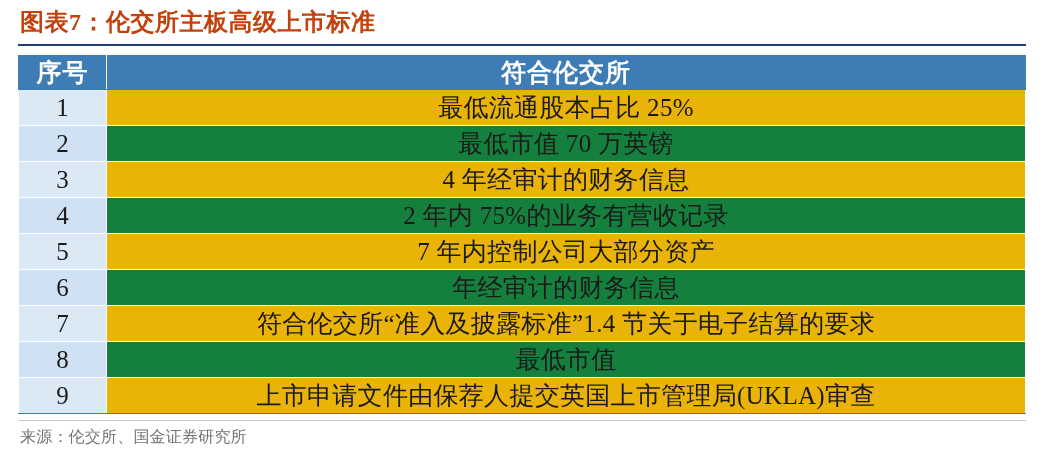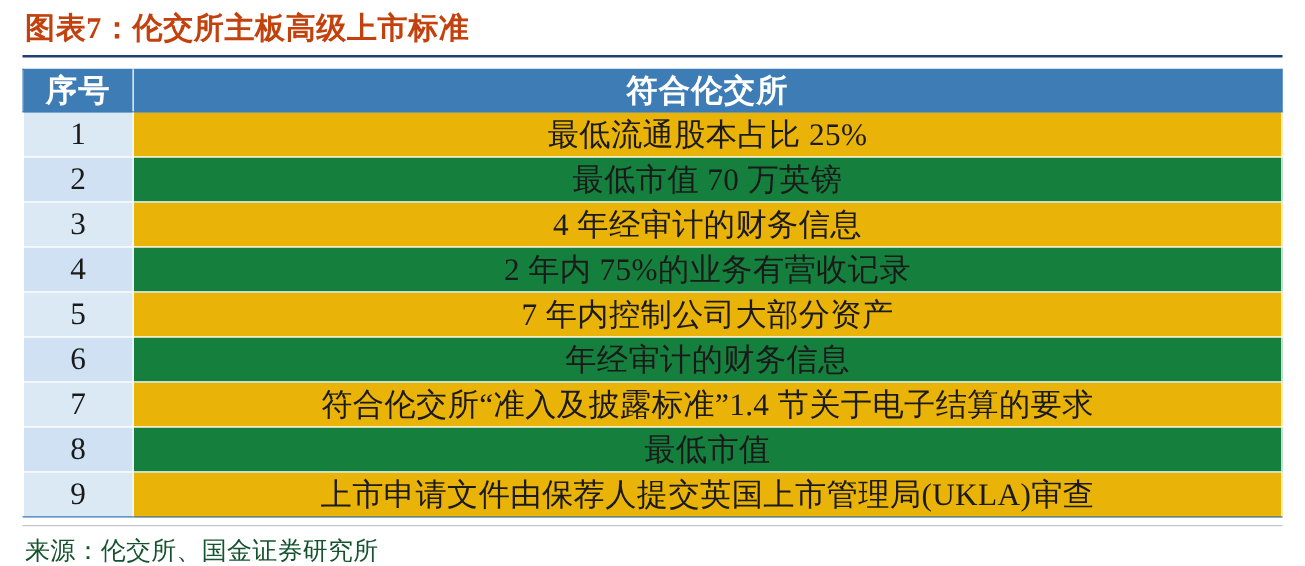--- a/index.html
+++ b/index.html
@@ -80,22 +80,22 @@
   tbody tr:last-child td {
     border-bottom: 1px solid #3d7cb5;
   }
   .source-bar {
     margin-top: 6px;
     padding-left: 2px;
     border-top: 1px solid #bfc6ce;
     padding-top: 6px;
   }
   .source-text {
-    font-size: 20px;
-    color: #14532d;
+    font-size: 16px;
+    color: #737373;
     letter-spacing: 0.2px;
   }
 </style>
 </head>
 <body>
 
 <div class="page">
 
   <div class="title-bar">
     <span class="title-text">图表7：伦交所主板高级上市标准</span>

